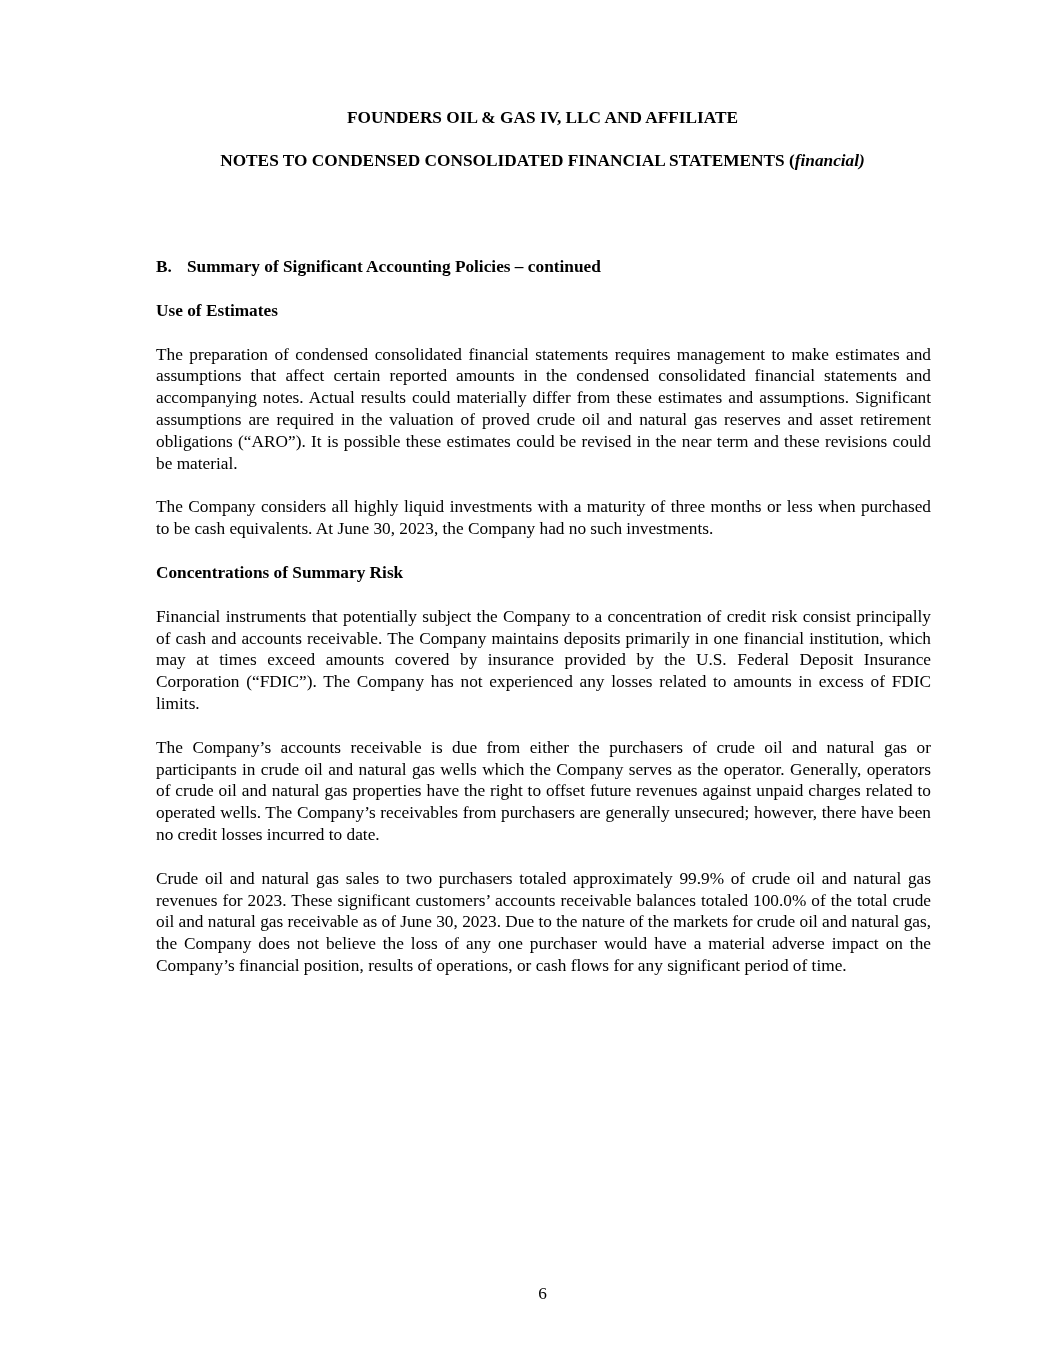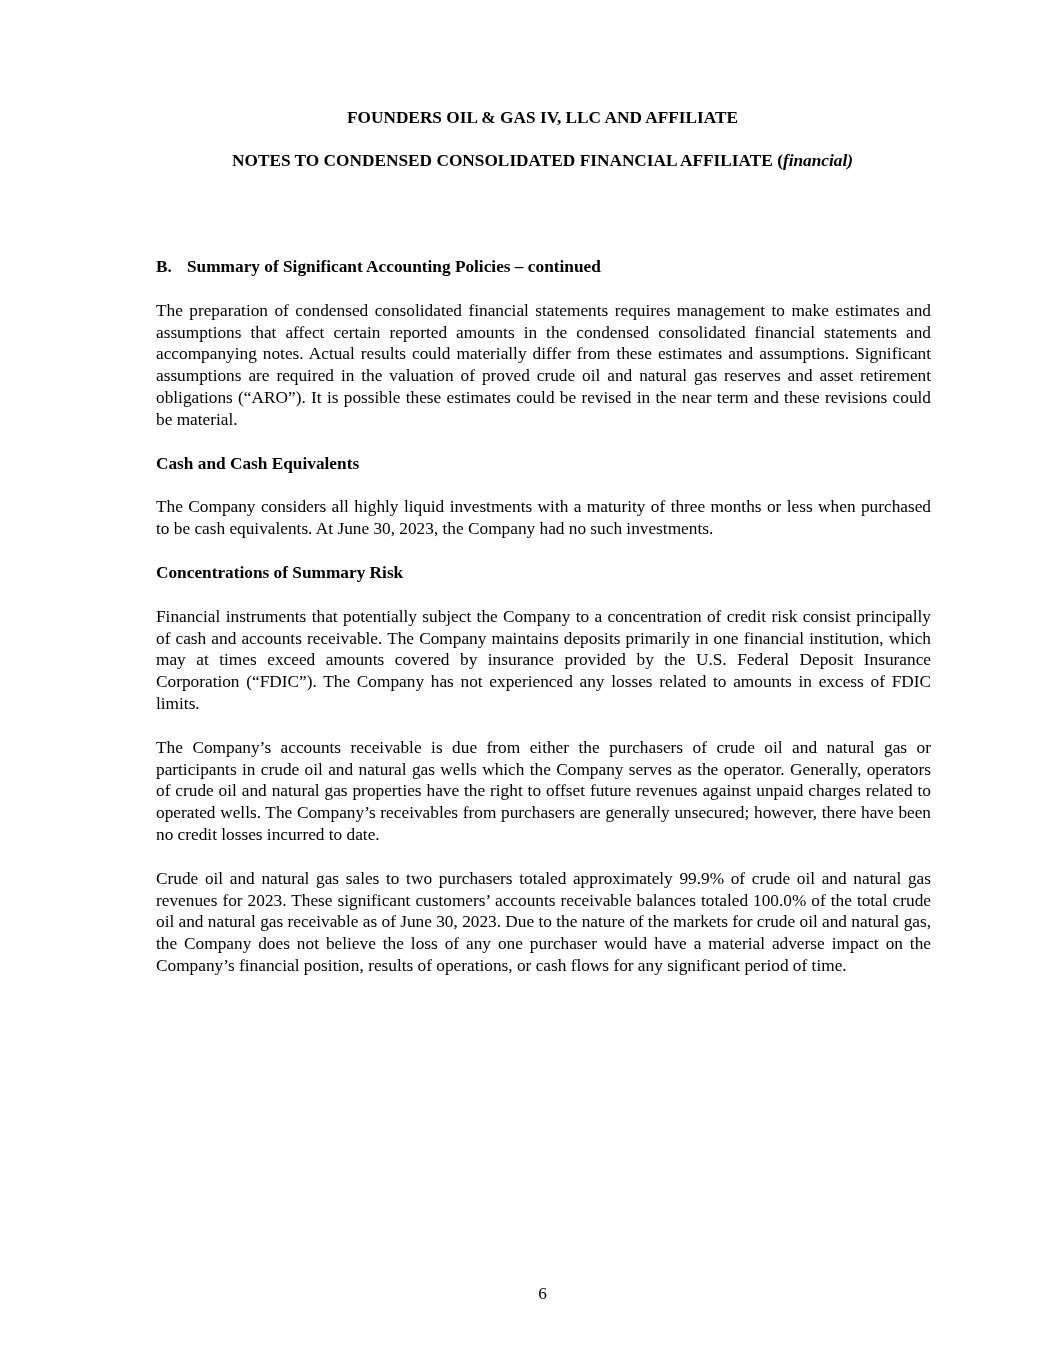--- a/index.html
+++ b/index.html
@@ -66,32 +66,32 @@
       width: 31px;
     }
   </style>
 </head>
 <body>
 
 <div class="page">
 
   <div id="title1" class="center-title">FOUNDERS OIL &amp; GAS IV, LLC AND AFFILIATE</div>
 
-  <div id="title2" class="center-title"><span>NOTES TO CONDENSED CONSOLIDATED FINANCIAL AFFILIATE (</span><i>financial)</i></div>
+  <div id="title2" class="center-title"><span>NOTES TO CONDENSED CONSOLIDATED FINANCIAL STATEMENTS (</span><i>financial)</i></div>
 
   <div class="content">
 
     <div class="section-heading"><span class="label">B.</span><span>Summary of Significant Accounting Policies – continued</span></div>
 
     <div>
+      <div class="subheading">Use of Estimates</div>
       <p>The preparation of condensed consolidated financial statements requires management to make estimates and assumptions that affect certain reported amounts in the condensed consolidated financial statements and accompanying notes.  Actual results could materially differ from these estimates and assumptions. Significant assumptions are required in the valuation of proved crude oil and natural gas reserves and asset retirement obligations (“ARO”).  It is possible these estimates could be revised in the near term and these revisions could be material.</p>
     </div>
 
     <div>
-      <div class="subheading">Cash and Cash Equivalents</div>
       <p>The Company considers all highly liquid investments with a maturity of three months or less when purchased to be cash equivalents.  At June 30, 2023, the Company had no such investments.</p>
     </div>
 
     <div>
       <div class="subheading">Concentrations of Summary Risk</div>
       <p>Financial instruments that potentially subject the Company to a concentration of credit risk consist principally of cash and accounts receivable.  The Company maintains deposits primarily in one financial institution, which may at times exceed amounts covered by insurance provided by the U.S. Federal Deposit Insurance Corporation (“FDIC”).  The Company has not experienced any losses related to amounts in excess of FDIC limits.</p>
       <p>The Company’s accounts receivable is due from either the purchasers of crude oil and natural gas or participants in crude oil and natural gas wells which the Company serves as the operator.  Generally, operators of crude oil and natural gas properties have the right to offset future revenues against unpaid charges related to operated wells.  The Company’s receivables from purchasers are generally unsecured; however, there have been no credit losses incurred to date.</p>
       <p>Crude oil and natural gas sales to two purchasers totaled approximately 99.9% of crude oil and natural gas revenues for 2023.  These significant customers’ accounts receivable balances totaled 100.0% of the total crude oil and natural gas receivable as of June 30, 2023.  Due to the nature of the markets for crude oil and natural gas, the Company does not believe the loss of any one purchaser would have a material adverse impact on the Company’s financial position, results of operations, or cash flows for any significant period of time.</p>
     </div>
 

